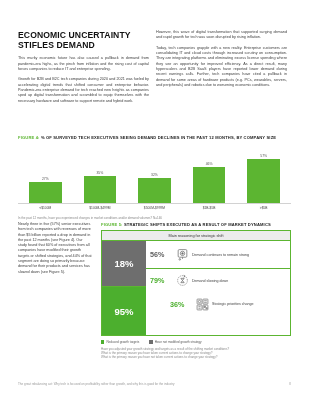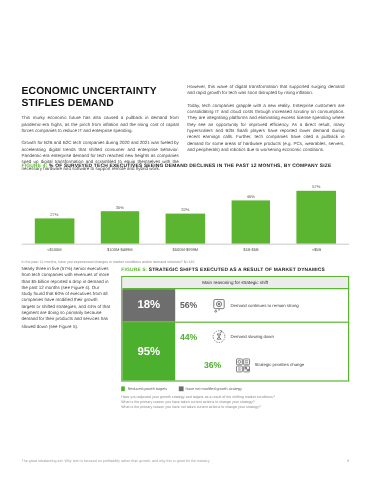--- a/index.html
+++ b/index.html
@@ -4,21 +4,21 @@
 <style>
   html,body{margin:0;padding:0;}
   body{
     width:309px;height:400px;background:#ffffff;
     font-family:"Liberation Sans", sans-serif;
     color:#2b2b2b;overflow:hidden;position:relative;
   }
   .page{position:absolute;inset:0;}
 
   
-  .cols{position:absolute;left:18px;top:30px;width:273px;display:flex;gap:7px;margin-top:40px;}
+  .cols{position:absolute;left:18px;top:30px;width:273px;display:flex;gap:7px;}
   .col{width:131px;}
   h1.headline{
     font-size:8.6px;line-height:10.2px;font-weight:bold;letter-spacing:.1px;
     margin:0 0 6px 0;color:#111;text-transform:uppercase;
   }
   p.body{
     font-size:3.75px;line-height:5.35px;margin:0 0 5px 0;color:#3d3d3d;
     text-align:justify;
   }
   .col.right{padding-top:0px;}
@@ -57,21 +57,21 @@
   .f5sub{
     background:#ececec;text-align:center;font-size:3.8px;color:#333;
     padding:2.6px 0;border-bottom:0.7px solid #5cb531;
   }
   .f5body{display:flex;}
   .f5left{width:44px;display:flex;flex-direction:column;}
   .seg{
     display:flex;align-items:center;justify-content:center;color:#fff;
     font-size:9.5px;font-weight:bold;
   }
-  .seg.gray{background:#6e6e6e;height:27px;}
+  .seg.gray{background:#6e6e6e;height:45px;}
   .seg.green{background:#4caf2e;height:48px;border-top:0.7px solid #5cb531;}
   .f5right{flex:1;display:flex;flex-direction:column;}
   .row{display:flex;align-items:center;padding:0 4px;box-sizing:border-box;}
   .row.r1{height:27px;}
   .row.r2{height:24px;border-top:0.7px solid #5cb531;}
   .row.r3{height:24px;margin-left:20px;}
   .pct{width:22px;font-size:7.2px;font-weight:bold;}
   .pct.grayp{color:#5f5f5f;}
   .pct.greenp{color:#4caf2e;}
   .ico{width:20px;display:flex;align-items:center;justify-content:center;}
@@ -182,21 +182,21 @@
                   <circle cx="12" cy="10" r="4"></circle>
                   <circle cx="12" cy="10" r="1.4" fill="#6e6e6e"></circle>
                   <line x1="12" y1="17" x2="12" y2="20"></line>
                   <circle cx="7" cy="21" r="1.4"></circle>
                 </svg>
               </div>
               <div class="rlabel">Demand continues to remain strong</div>
             </div>
 
             <div class="row r2">
-              <div class="pct greenp">44%</div>
+              <div class="pct greenp">79%</div>
               <div class="ico">
                 <svg width="13" height="13" viewBox="0 0 24 24" fill="none" stroke="#6e6e6e" stroke-width="1.4">
                   <circle cx="12" cy="12" r="9" stroke-dasharray="2 2"></circle>
                   <path d="M9 8h6l-3 4 3 4H9l3-4z"></path>
                   <path d="M14 2.5l3 1.6-3 1.8"></path>
                 </svg>
               </div>
               <div class="rlabel">Demand slowing down</div>
             </div>
 

